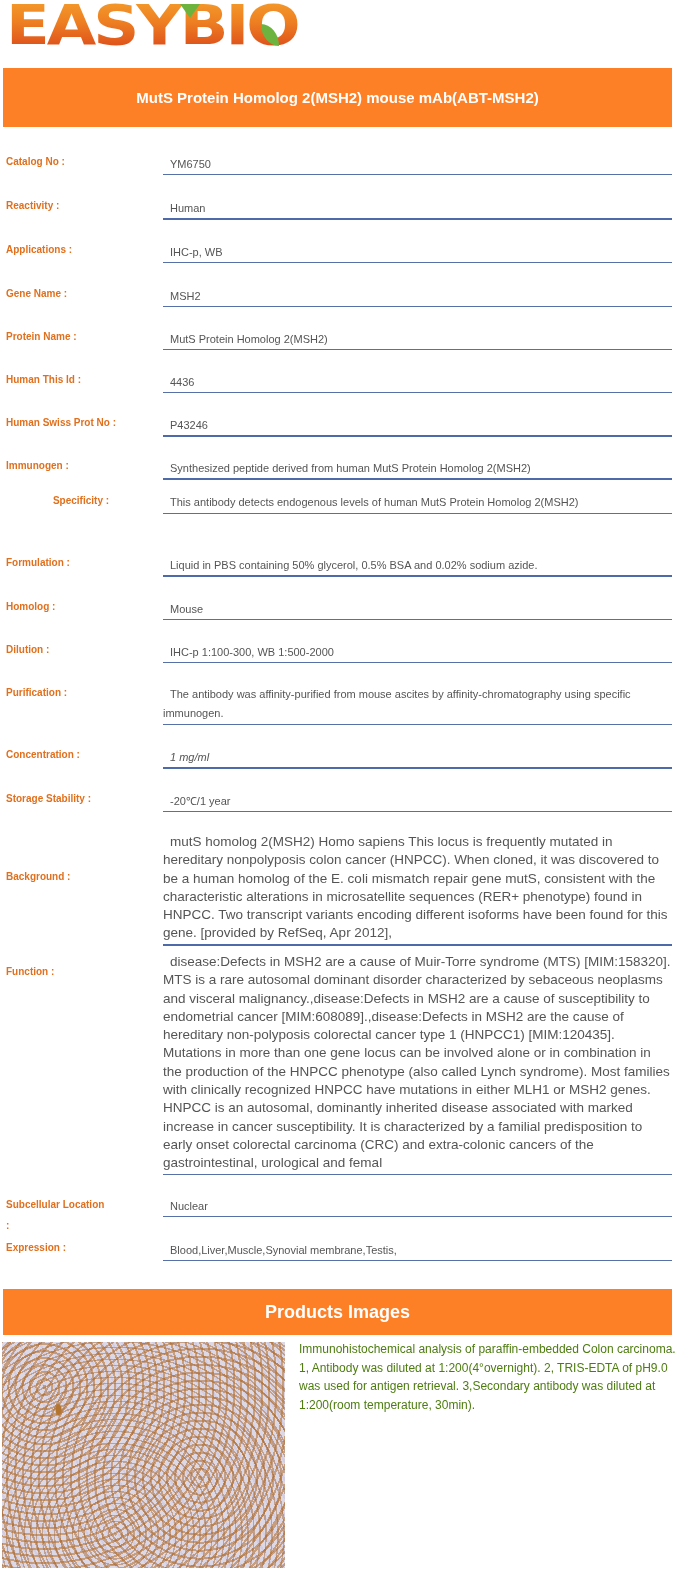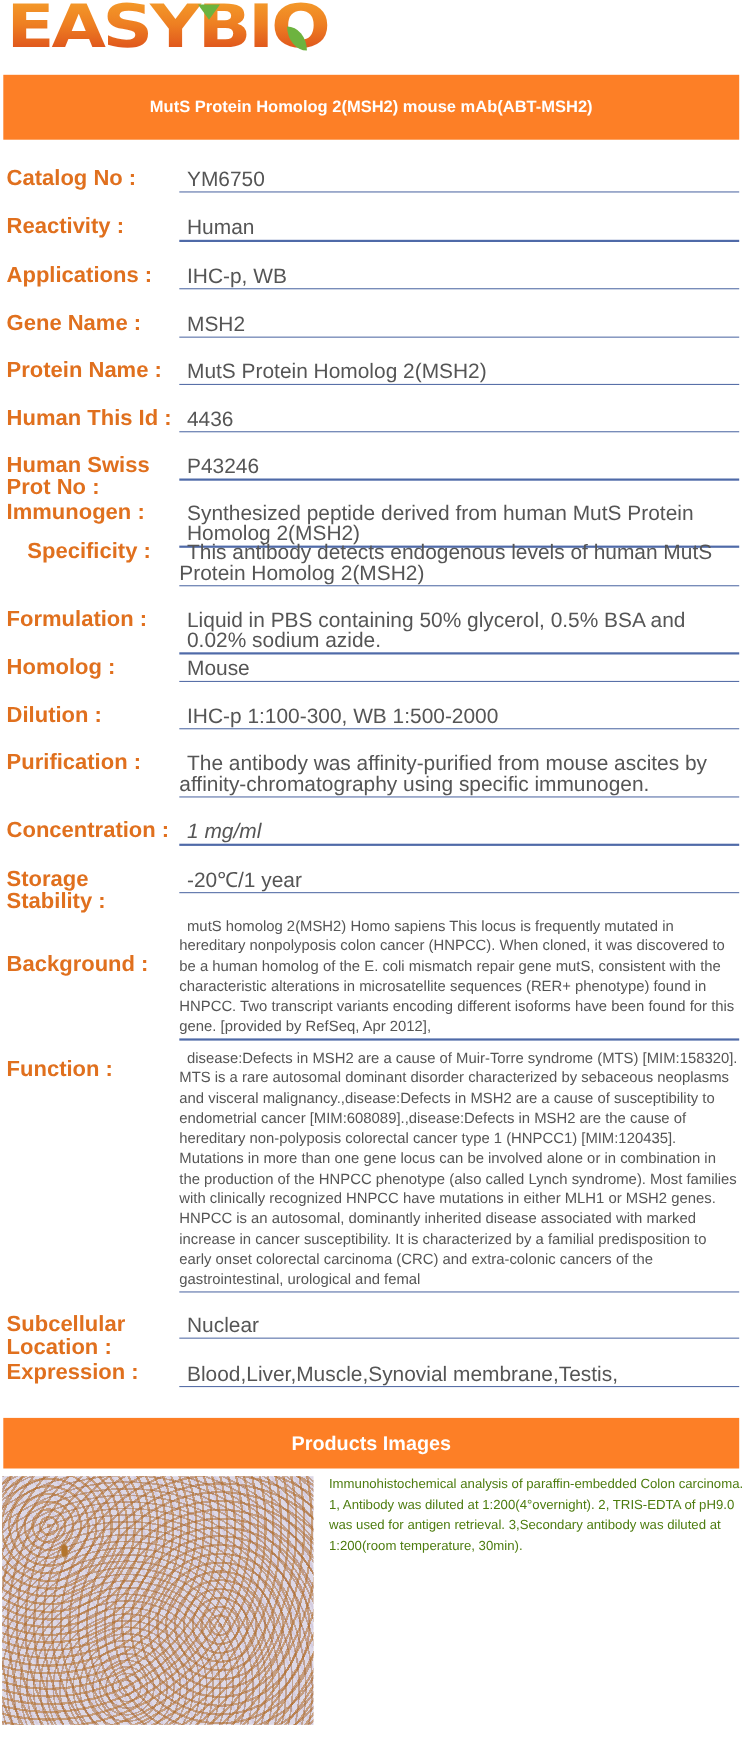--- a/index.html
+++ b/index.html
@@ -29,25 +29,25 @@
     .title-bar {
       position: absolute; left: 3px; top: 68px; width: 669px; height: 59px;
       background: #fd7f26; color: #ffffff;
       display: flex; align-items: center; justify-content: center;
       font-weight: bold; font-size: 15px;
     }
 
     .row { position: absolute; left: 0; width: 685px; }
     .label {
       position: absolute; left: 6px; width: 150px;
-      color: #e0701e; font-weight: bold; font-size: 20px; line-height: 20px;
+      color: #e0701e; font-weight: bold; font-size: 10px; line-height: 20px;
     }
     .value {
       position: absolute; left: 163px; width: 509px;
-      color: #555555; font-size: 19px; line-height: 18px;
+      color: #555555; font-size: 11px; line-height: 18px;
       border-bottom: 2px solid #4f6aa8; padding-left: 7px; padding-bottom: 1px;
     }
     .value.thin { border-bottom-width: 1px; border-bottom-color: #5870a8; }
     .value.multi { padding-left: 0; text-indent: 7px; }
 
     .section-bar {
       position: absolute; left: 3px; top: 1289px; width: 669px; height: 46px;
       background: #fd7f26; color: #ffffff;
       display: flex; align-items: center; justify-content: center;
       font-weight: bold; font-size: 18px;

